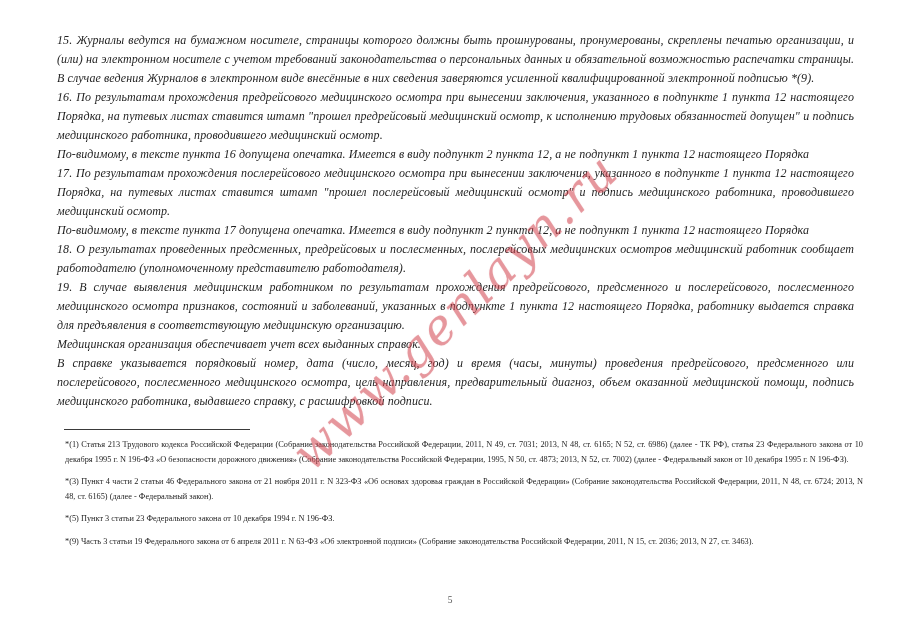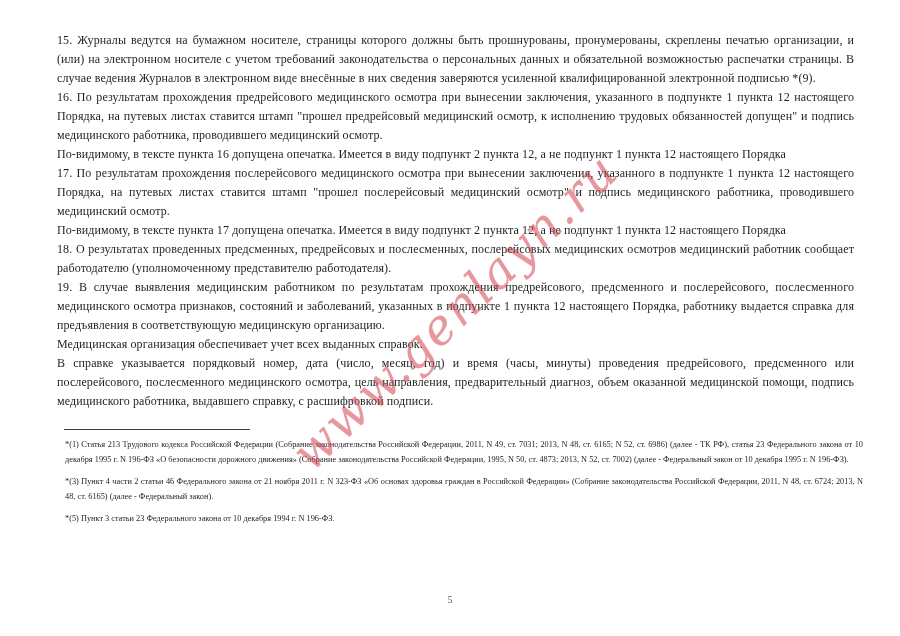--- a/index.html
+++ b/index.html
@@ -22,20 +22,21 @@
     top: 31px;
     width: 797px;
     font-size: 12px;
     line-height: 19px;
     text-align: justify;
     letter-spacing: 0.1px;
   }
   .body-text p {
     margin: 0;
     padding: 0;
+    font-style: italic;
   }
   .footnotes {
     position: absolute;
     left: 57px;
     top: 429px;
     width: 814px;
     font-size: 8.3px;
     line-height: 14.5px;
     text-align: justify;
     color: #242424;
@@ -94,17 +95,18 @@
     <p>19. В случае выявления медицинским работником по результатам прохождения предрейсового, предсменного и послерейсового, послесменного медицинского осмотра признаков, состояний и заболеваний, указанных в подпункте 1 пункта 12 настоящего Порядка, работнику выдается справка для предъявления в соответствующую медицинскую организацию.</p>
     <p>Медицинская организация обеспечивает учет всех выданных справок.</p>
     <p>В справке указывается порядковый номер, дата (число, месяц, год) и время (часы, минуты) проведения предрейсового, предсменного или послерейсового, послесменного медицинского осмотра, цель направления, предварительный диагноз, объем оказанной медицинской помощи, подпись медицинского работника, выдавшего справку, с расшифровкой подписи.</p>
   </div>
 
   <div class="footnotes">
     <div class="footnote-rule"></div>
     <p>*(1) Статья 213 Трудового кодекса Российской Федерации (Собрание законодательства Российской Федерации, 2011, N 49, ст. 7031; 2013, N 48, ст. 6165; N 52, ст. 6986) (далее - ТК РФ), статья 23 Федерального закона от 10 декабря 1995 г. N 196-ФЗ «О безопасности дорожного движения» (Собрание законодательства Российской Федерации, 1995, N 50, ст. 4873; 2013, N 52, ст. 7002) (далее - Федеральный закон от 10 декабря 1995 г. N 196-ФЗ).</p>
     <p>*(3) Пункт 4 части 2 статьи 46 Федерального закона от 21 ноября 2011 г. N 323-ФЗ «Об основах здоровья граждан в Российской Федерации» (Собрание законодательства Российской Федерации, 2011, N 48, ст. 6724; 2013, N 48, ст. 6165) (далее - Федеральный закон).</p>
     <p>*(5) Пункт 3 статьи 23 Федерального закона от 10 декабря 1994 г. N 196-ФЗ.</p>
+    <p>*(9) Часть 3 статьи 19 Федерального закона от 6 апреля 2011 г. N 63-ФЗ «Об электронной подписи» (Собрание законодательства Российской Федерации, 2011, N 15, ст. 2036; 2013, N 27, ст. 3463).</p>
   </div>
 
   <div class="page-number">5</div>
 
 </div>
 
 </body></html>

